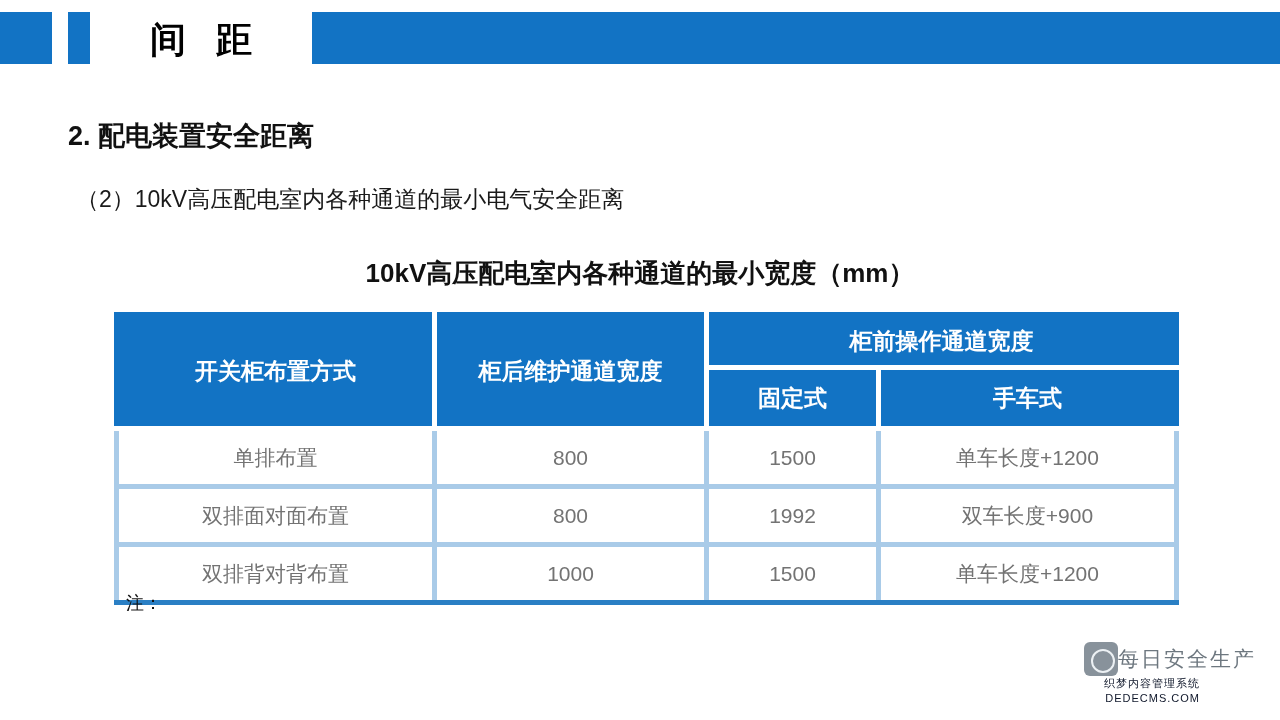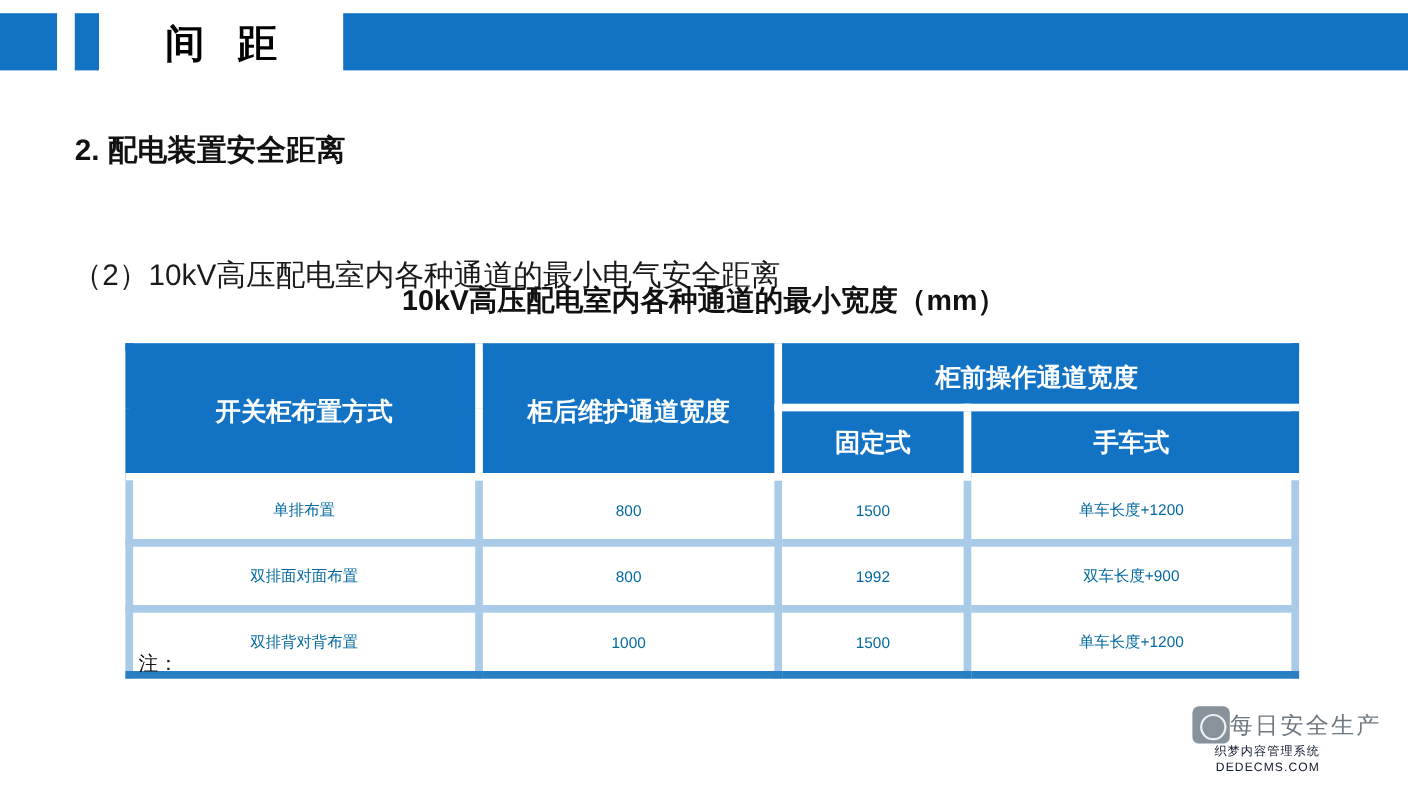--- a/index.html
+++ b/index.html
@@ -71,25 +71,24 @@
   .section-title {
     position: absolute;
     left: 68px;
     top: 118px;
     font-size: 27px;
     font-weight: bold;
     color: #111111;
   }
   .sub-line {
     position: absolute;
-    left: 66px;
+    left: 76px;
     top: 184px;
-    font-size: 27px;
+    font-size: 23px;
     color: #1a1a1a;
-    margin-top: 48px;
   }
   .table-caption {
     position: absolute;
     left: 0;
     top: 256px;
     width: 1280px;
     text-align: center;
     font-size: 26px;
     font-weight: bold;
     color: #111111;
@@ -102,43 +101,43 @@
     top: 312px;
     width: 1060px;
   }
   table.data {
     border-collapse: collapse;
     width: 1060px;
     table-layout: fixed;
   }
   table.data th,
   table.data td {
-    border: 7px solid #c4b5fd;
+    border: 5px solid #c4b5fd;
     text-align: center;
     vertical-align: middle;
   }
   table.data thead th {
     background: #1273c4;
     color: #ffffff;
     font-size: 23px;
     font-weight: bold;
     border-color: #ffffff;
   }
   table.data thead th.outer-l { border-left-color: #1273c4; }
   table.data thead th.outer-r { border-right-color: #1273c4; }
   table.data thead tr:first-child th { border-top-color: #1273c4; }
   .th-arrange { height: 100px; }
   .th-rear    { height: 100px; }
   .th-front   { height: 46px; }
   .th-sub     { height: 54px; }
 
   table.data tbody td {
     height: 51px;
-    font-size: 14px;
-    color: #0369a1;
+    font-size: 21px;
+    color: #737373;
     background: #ffffff;
     border-color: #a9cbe8;
   }
   table.data tbody tr:last-child td { border-bottom-color: #2a7fc4; }
 
   
   .notes {
     position: absolute;
     left: 126px;
     top: 590px;

